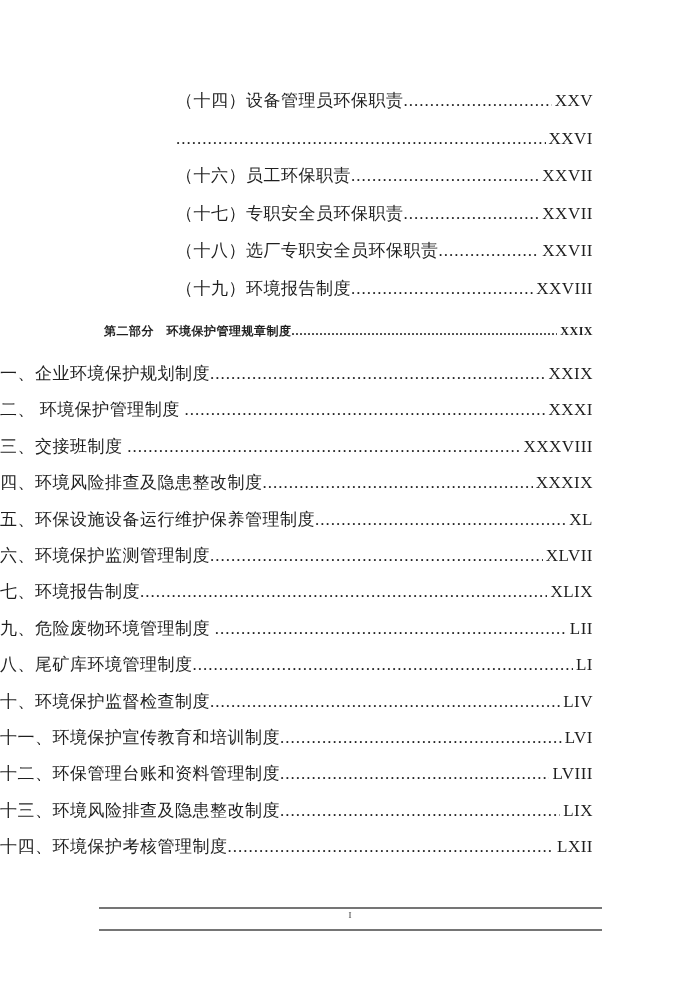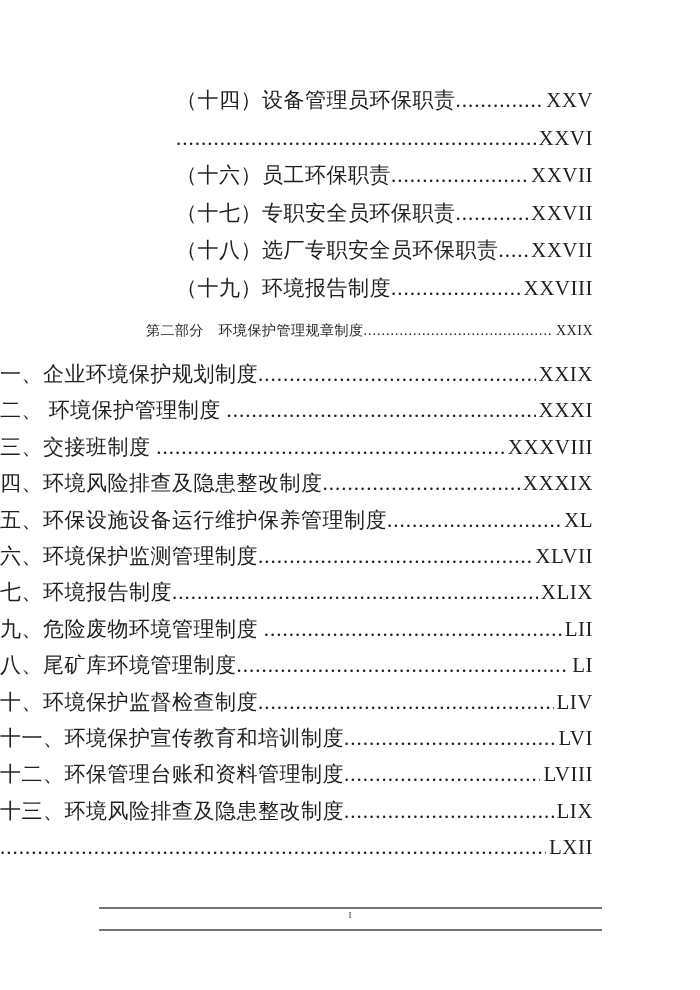--- a/index.html
+++ b/index.html
@@ -11,32 +11,31 @@
     background:#ffffff;
     font-family:"Liberation Serif","DejaVu Serif",serif;
     color:#1f1f1f;
     overflow:hidden;
   }
   .toc { position:absolute; top:82px; left:0; right:0; }
   .row {
     display:flex;
     align-items:baseline;
     padding-right:107px;
-    font-size:21px;
+    font-size:17px;
   }
   .row.sub { height:37.5px; line-height:37.5px; padding-left:176px; }
   .row.num { height:36.4px; line-height:36.4px; }
   .row.part {
     height:38px; line-height:38px;
     padding-left:104px;
     margin-top:5px; margin-bottom:6px;
-    font-weight:normal;
-    font-size:14px;
+    font-weight:bold;
+    font-size:12px;
     letter-spacing:1px;
-    margin-left:42px;
   }
   .lbl { white-space:pre; letter-spacing:0.5px; }
   .dots {
     flex:1 1 auto;
     overflow:hidden;
     white-space:nowrap;
     min-width:8px;
   }
   .dots::after {
     content:"..........................................................................................................................................................................................................................................................";
@@ -165,20 +164,21 @@
       <span class="lbl">十二、环保管理台账和资料管理制度</span>
       <span class="dots"></span>
       <span class="pg">LVIII</span>
     </div>
     <div class="row num">
       <span class="lbl">十三、环境风险排查及隐患整改制度</span>
       <span class="dots"></span>
       <span class="pg">LIX</span>
     </div>
     <div class="row num">
+      <span class="lbl">十四、环境保护考核管理制度</span>
       <span class="dots"></span>
       <span class="pg">LXII</span>
     </div>
 
   </div>
 
   <div class="footer-rule top"></div>
   <div class="footer-num">I</div>
   <div class="footer-rule bottom"></div>
 </div>

